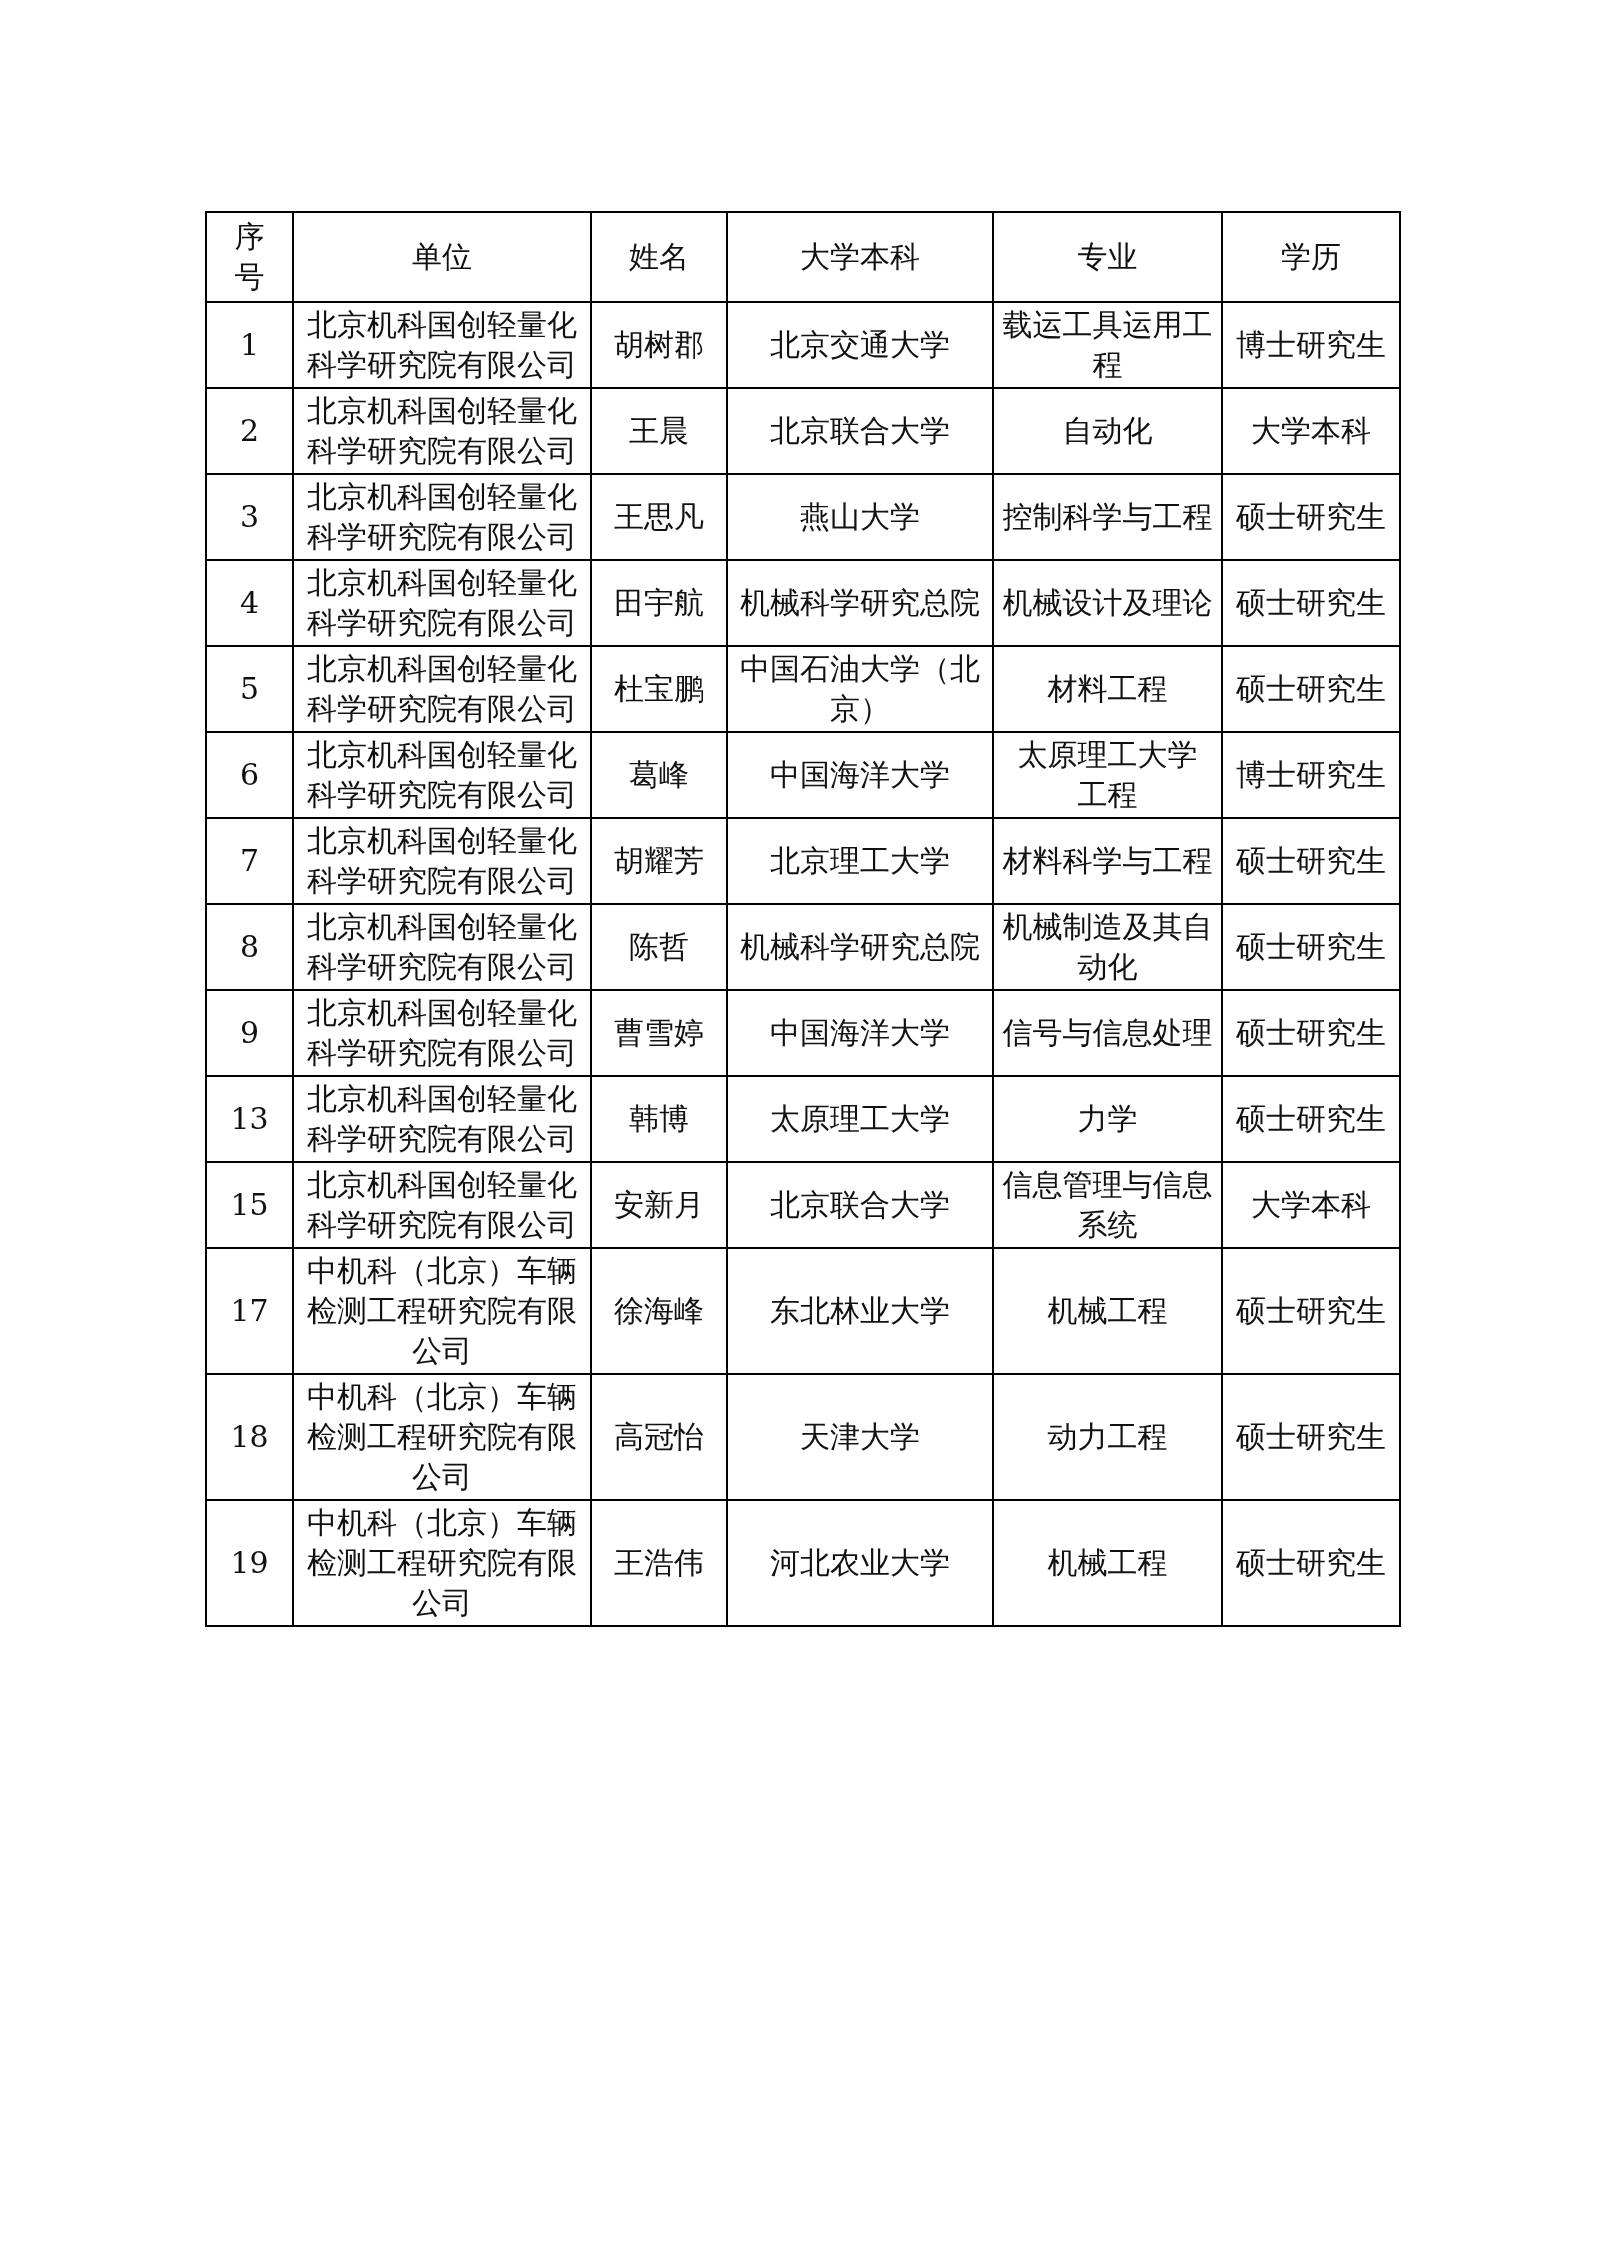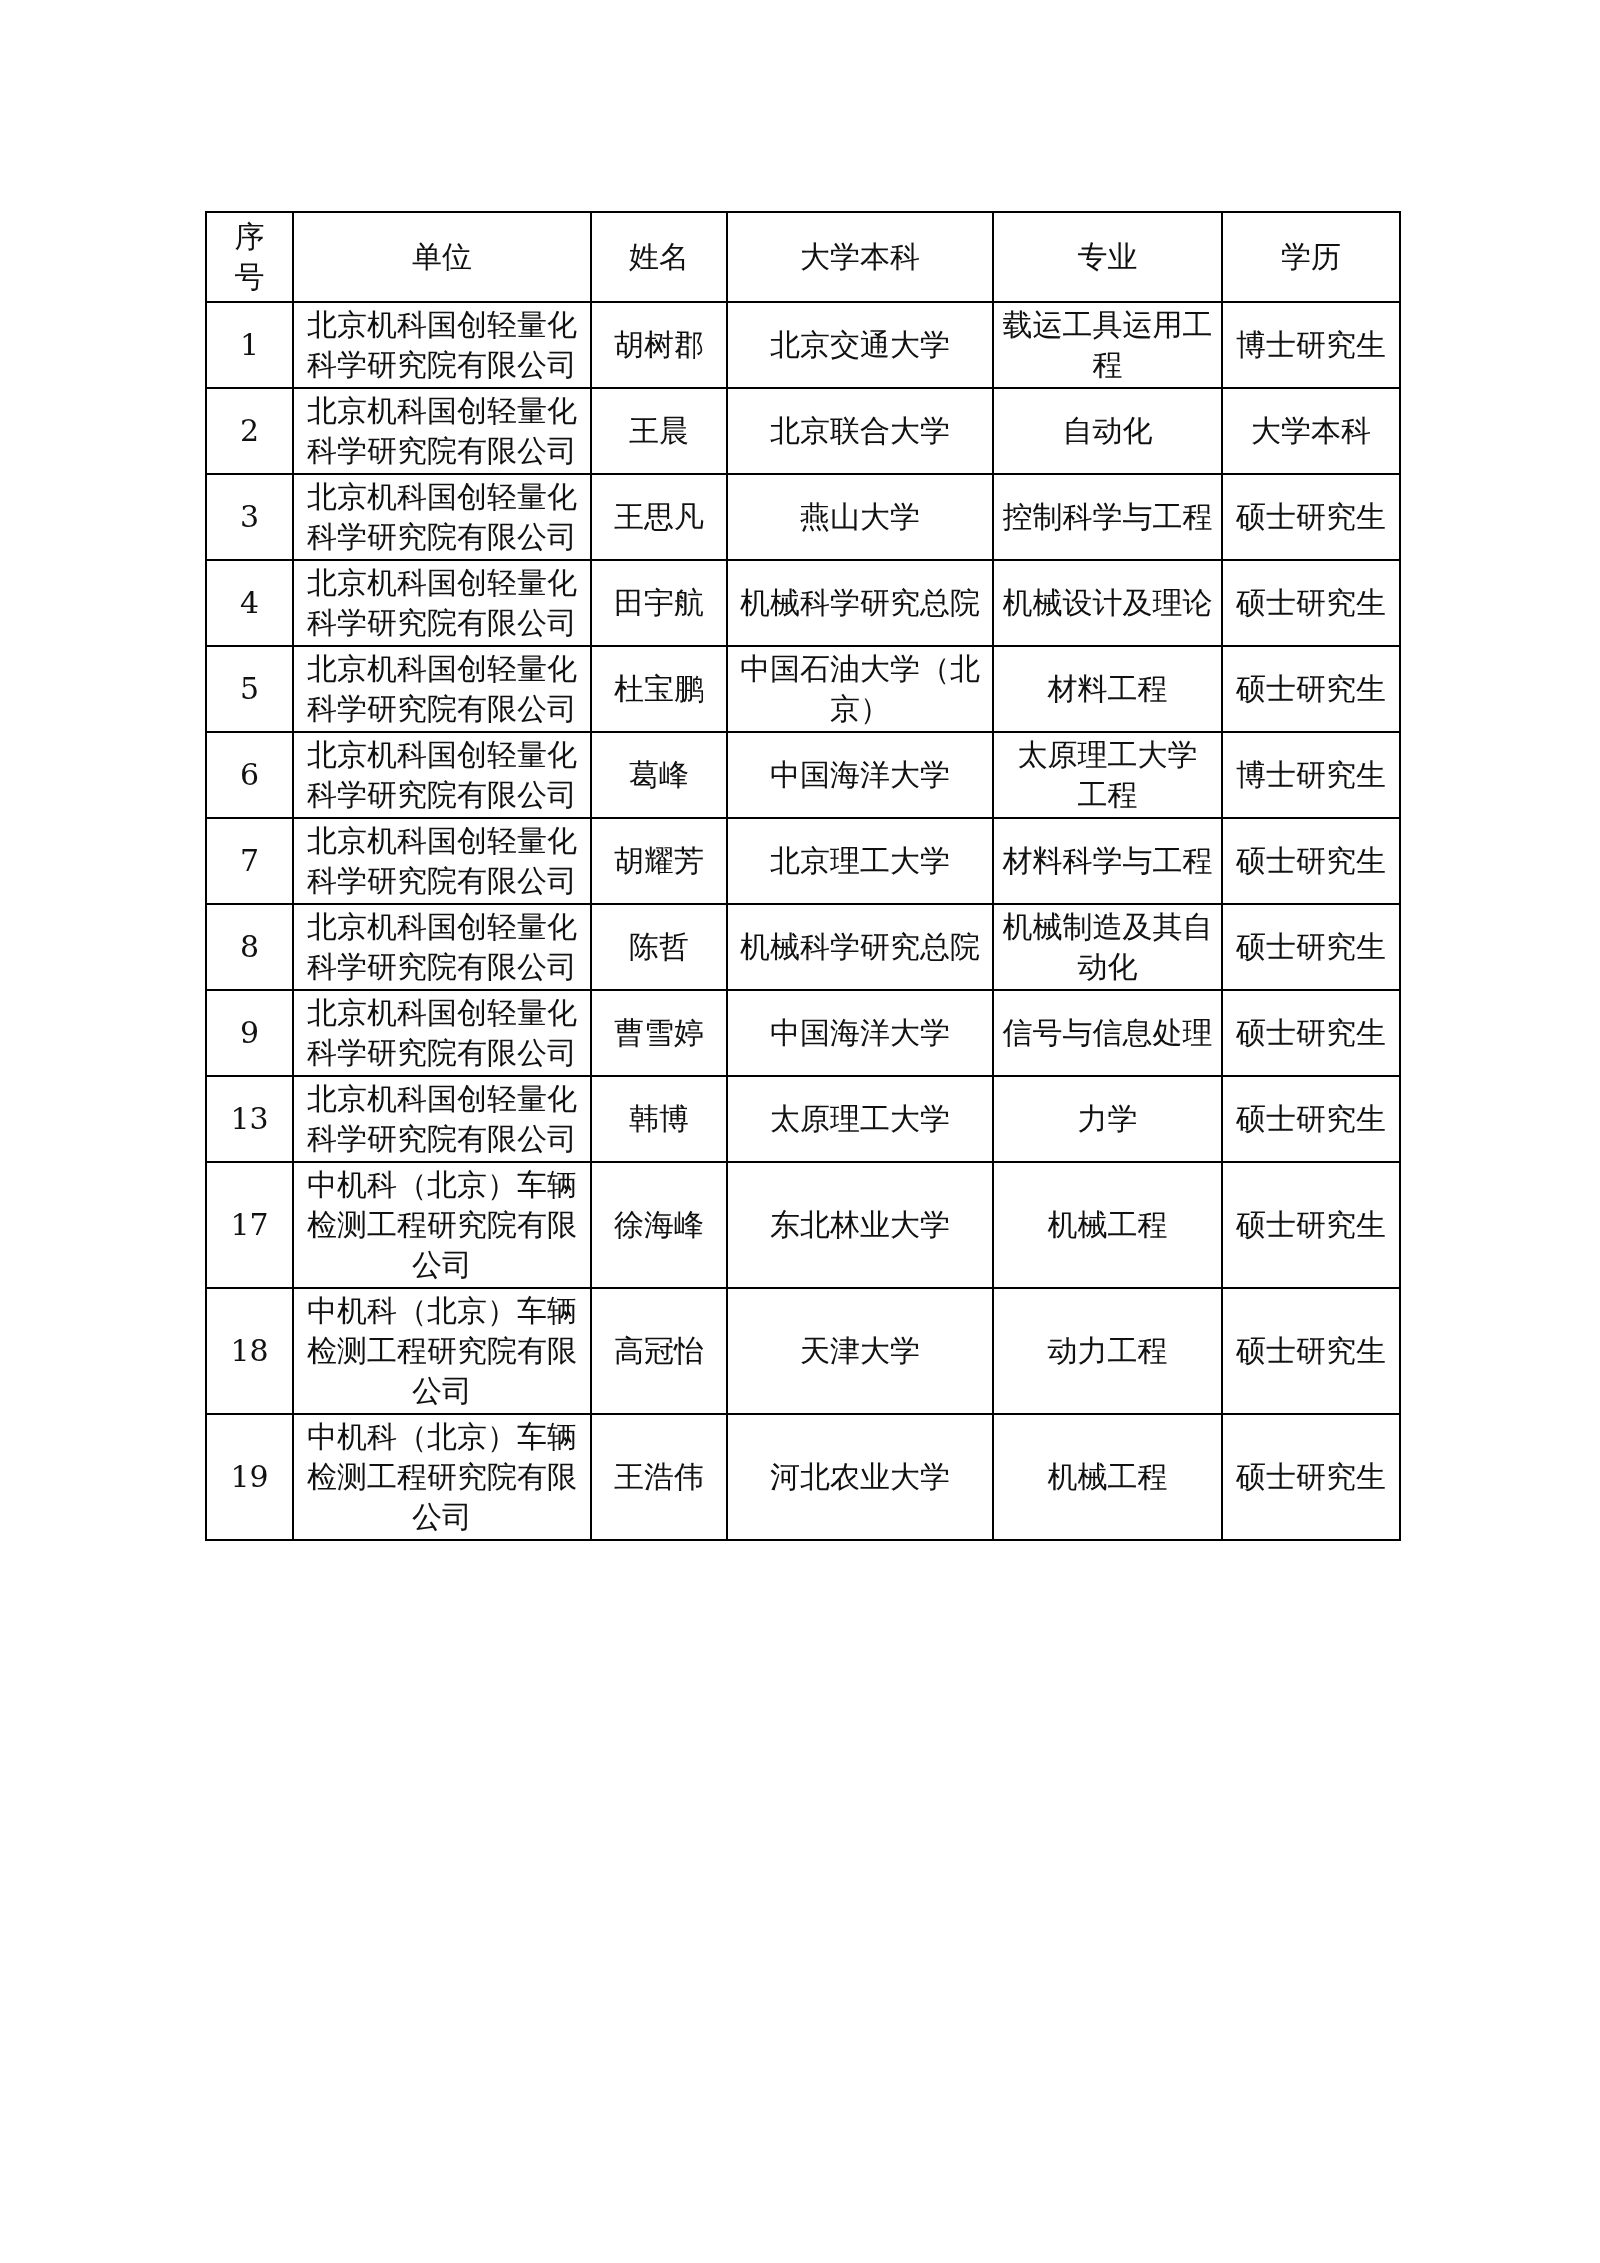--- a/index.html
+++ b/index.html
@@ -172,20 +172,30 @@
     <td>13</td>
     <td>北京机科国创轻量化
 科学研究院有限公司</td>
     <td>韩博</td>
     <td>太原理工大学</td>
     <td>力学</td>
     <td>硕士研究生</td>
   </tr>
 
 
+  <tr>
+    <td>15</td>
+    <td>北京机科国创轻量化
+科学研究院有限公司</td>
+    <td>安新月</td>
+    <td>北京联合大学</td>
+    <td>信息管理与信息
+系统</td>
+    <td>大学本科</td>
+  </tr>
 
 
   <tr>
     <td>17</td>
     <td>中机科（北京）车辆
 检测工程研究院有限
 公司</td>
     <td>徐海峰</td>
     <td>东北林业大学</td>
     <td>机械工程</td>

